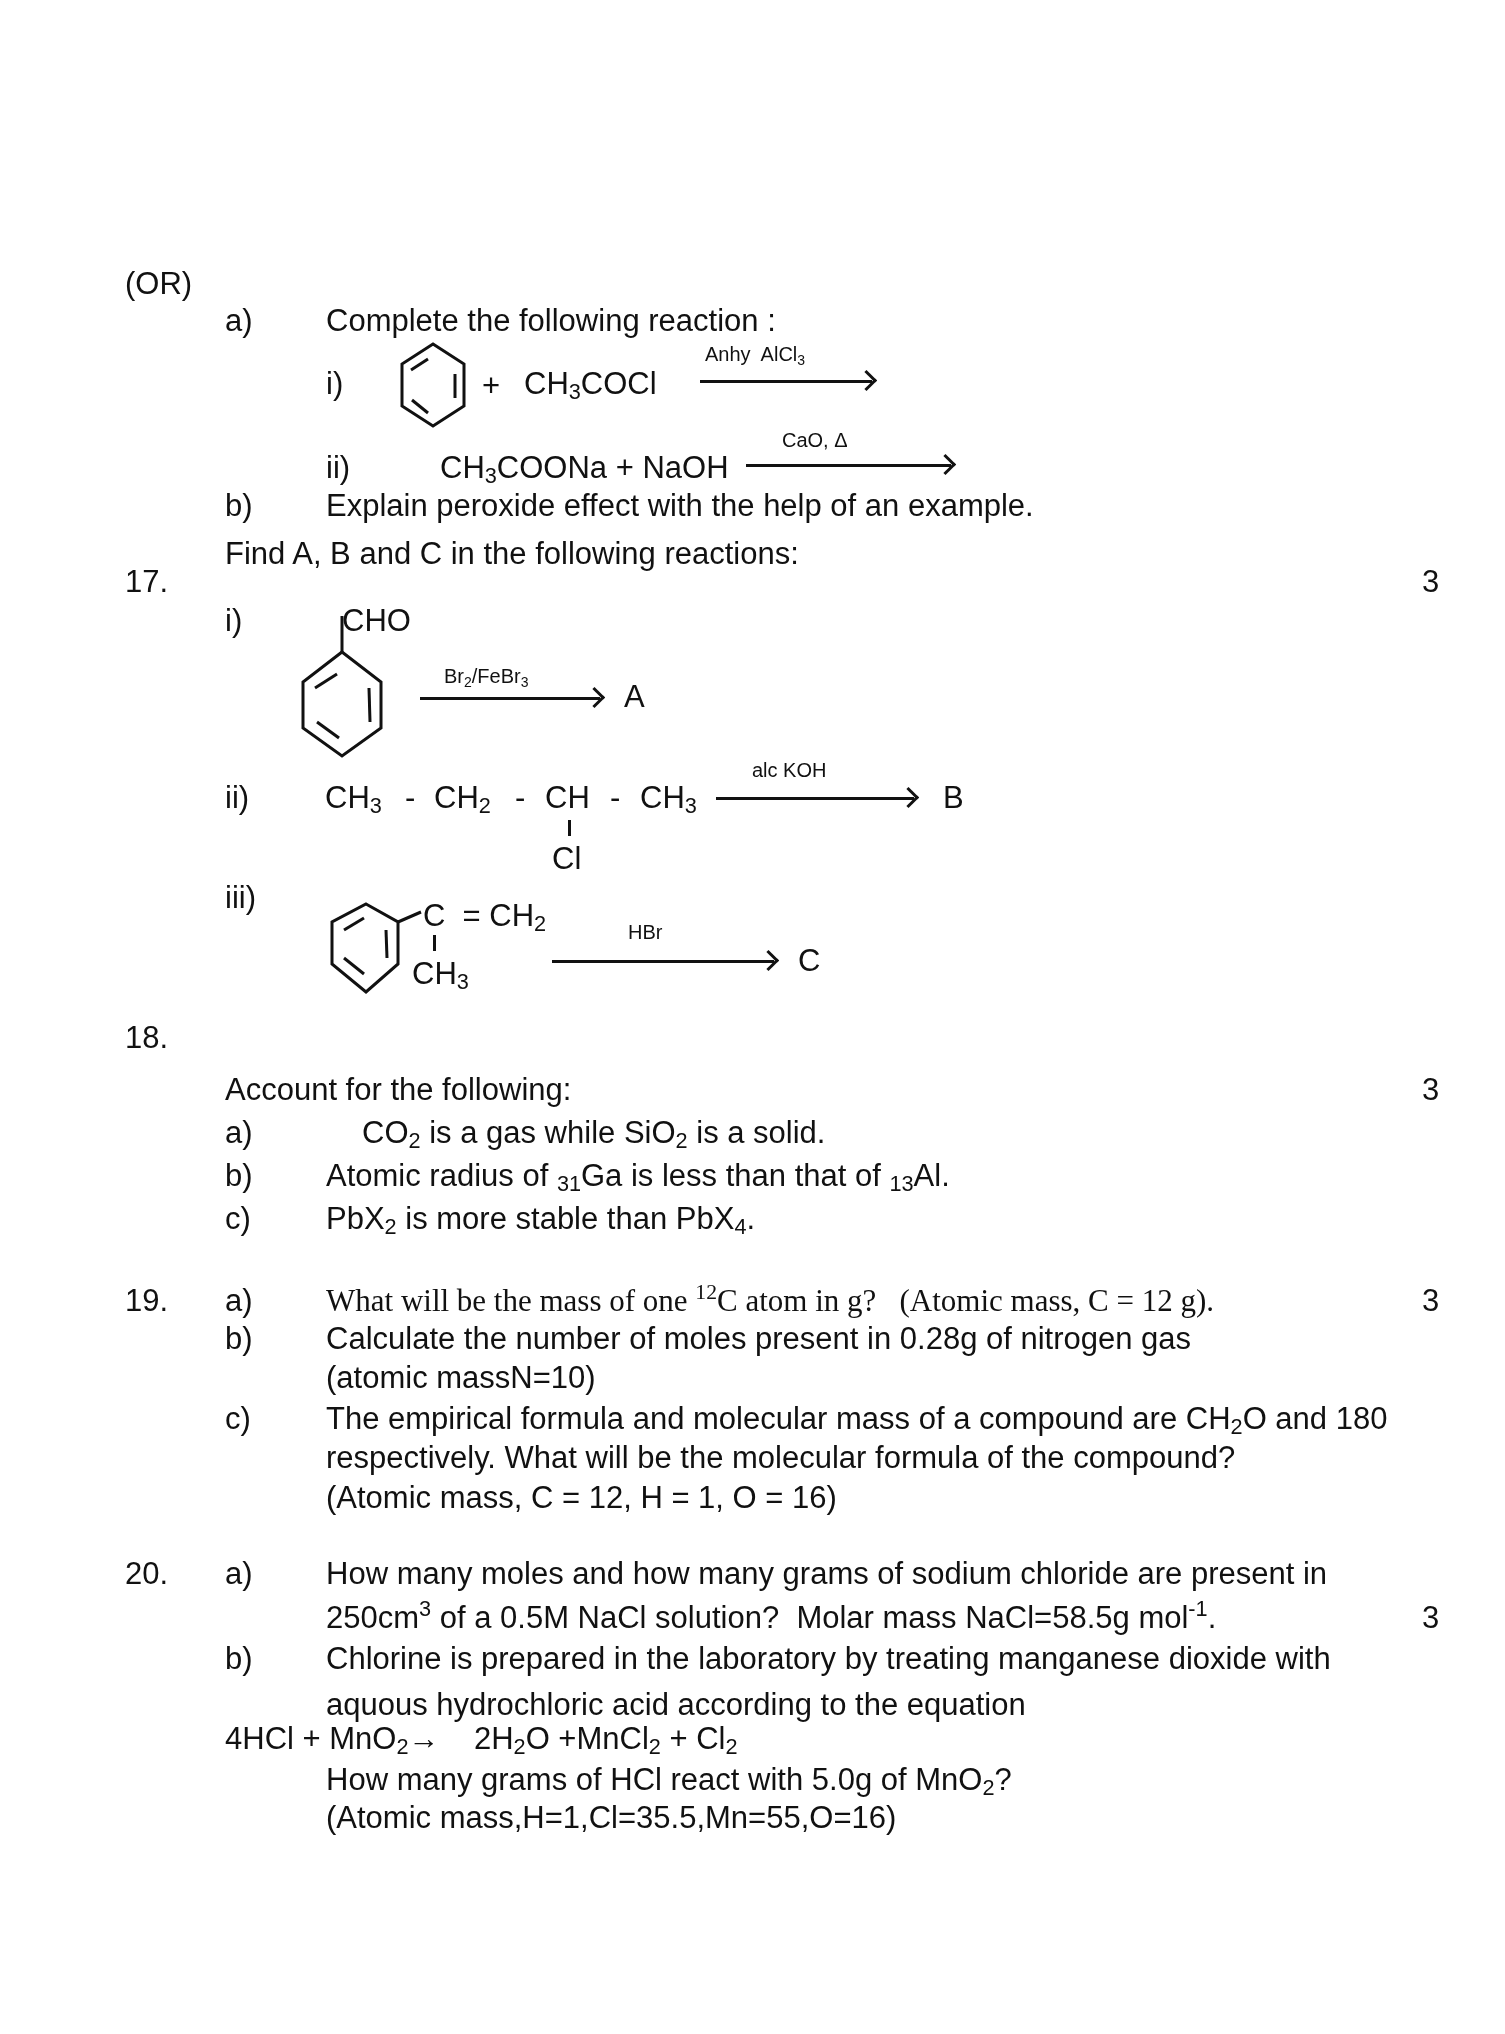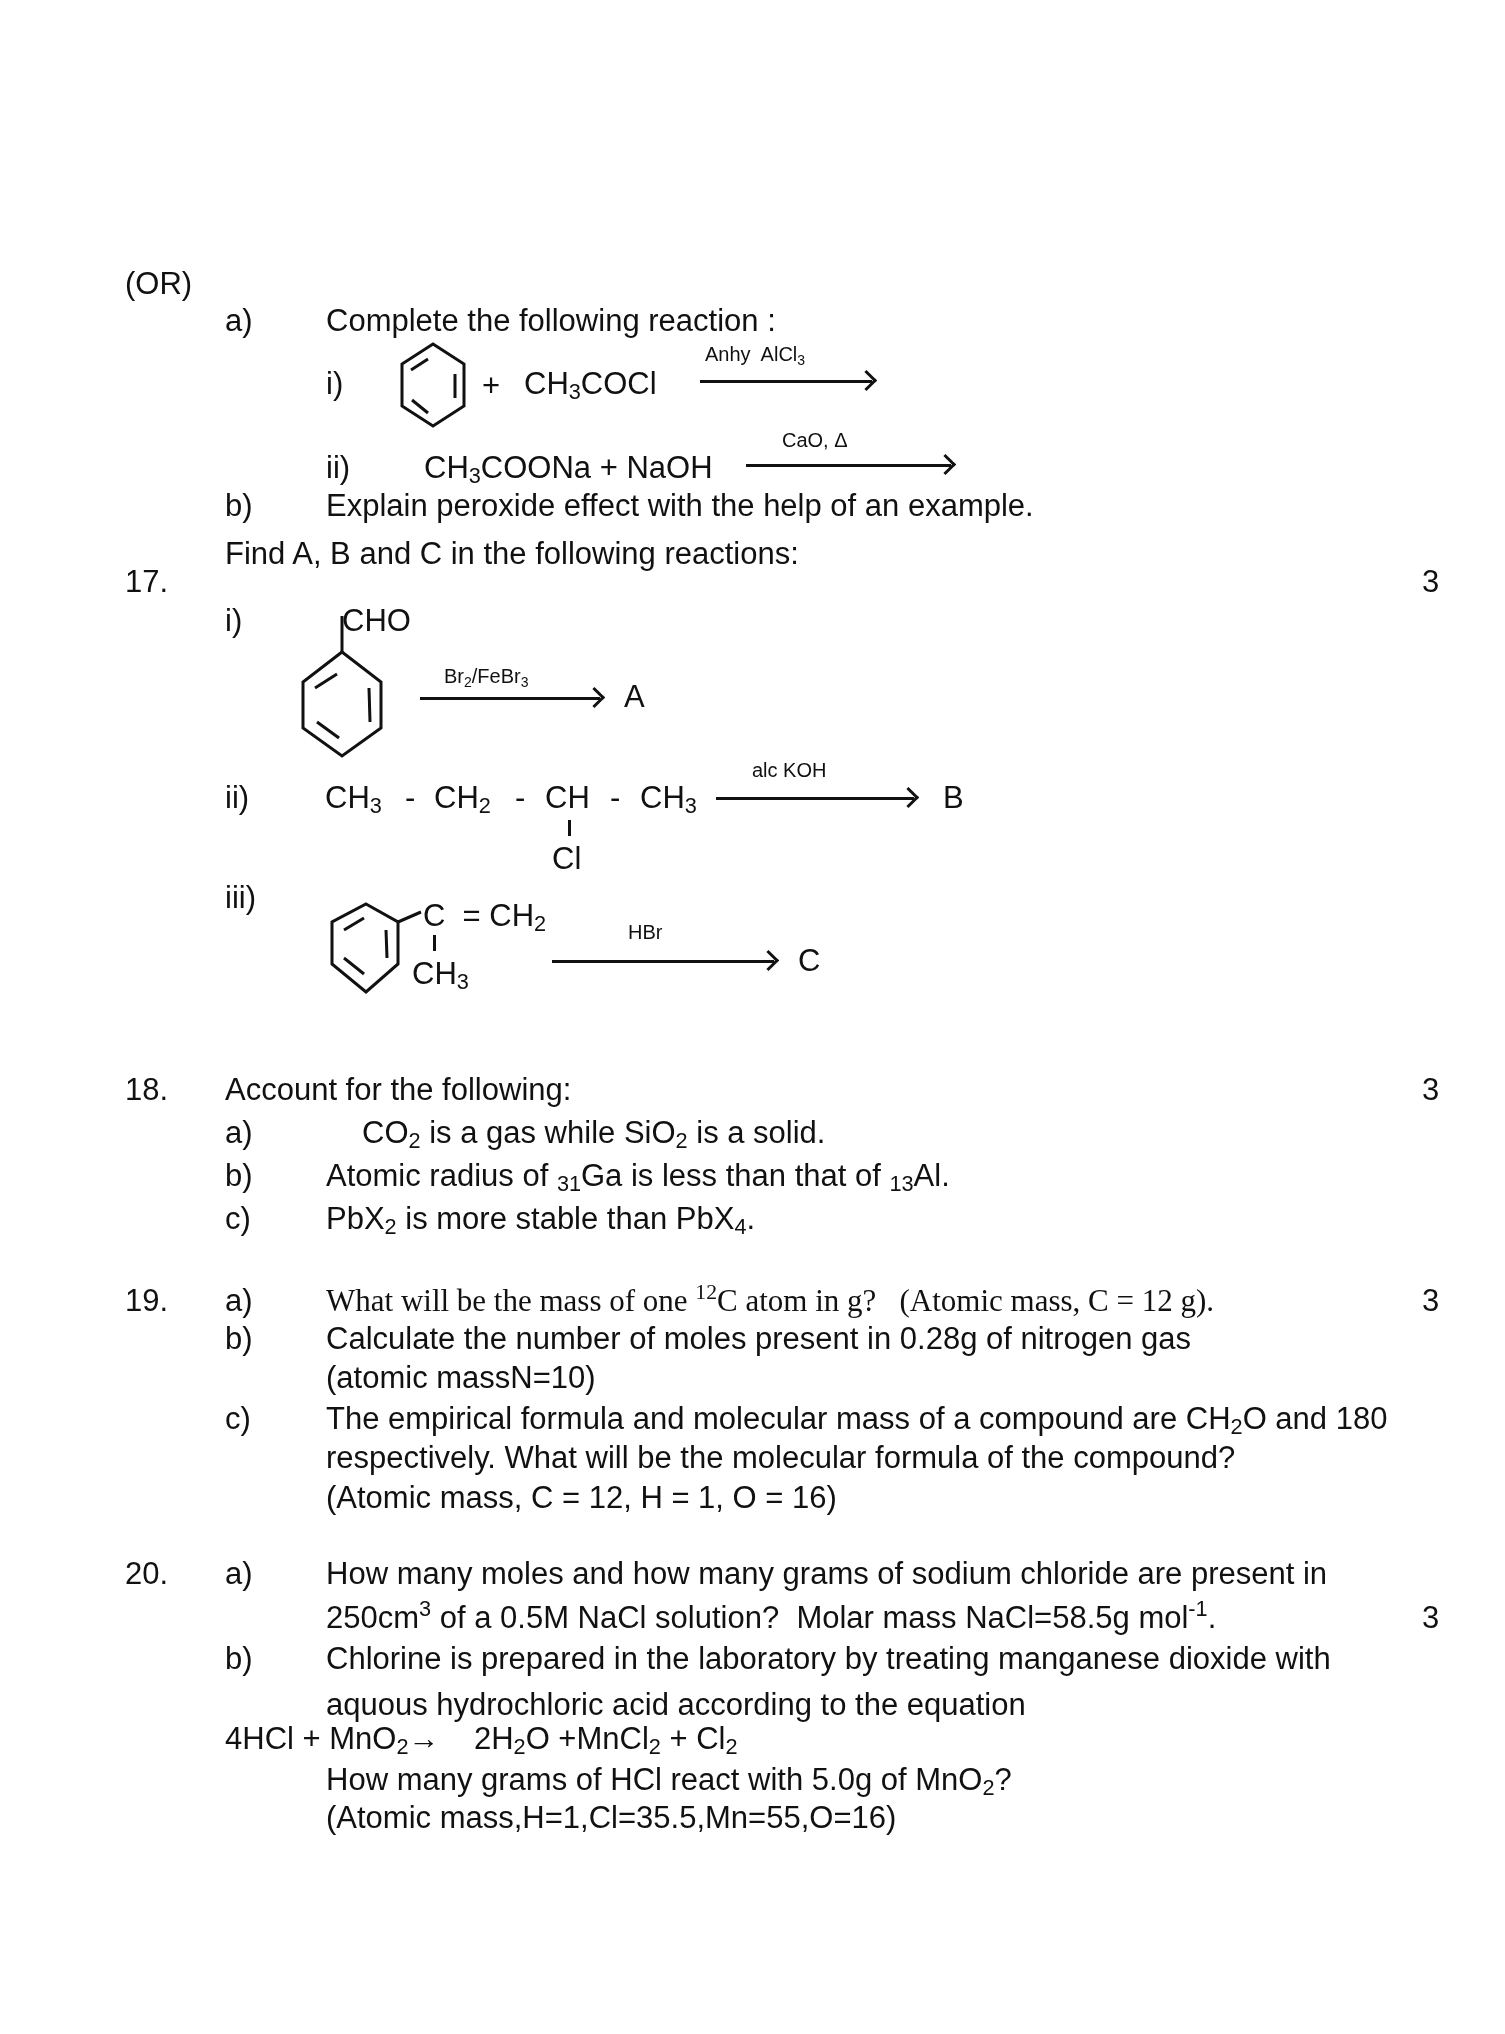--- a/index.html
+++ b/index.html
@@ -25,21 +25,21 @@
   <line x1="13" y1="30" x2="30" y2="19" stroke="#111" stroke-width="3"></line>
   <line x1="57" y1="34" x2="57" y2="58" stroke="#111" stroke-width="3"></line>
   <line x1="14" y1="60" x2="30" y2="73" stroke="#111" stroke-width="3"></line>
 </svg>
 <div class="t" style="left:482px;top:370px;">+</div>
 <div class="t" style="left:524px;top:368px;">CH<sub>3</sub>COCl</div>
 <div class="t small" style="left:705px;top:344px;">Anhy&nbsp; AlCl<sub>3</sub></div>
 <div class="arrow" style="left:700px;top:380px;width:172px;"></div>
 
 <div class="t" style="left:326px;top:452px;">ii)</div>
-<div class="t" style="left:424px;top:452px;">CH<sub>3</sub>COONa + NaOH</div>
+<div class="t" style="left:440px;top:452px;">CH<sub>3</sub>COONa + NaOH</div>
 <div class="t small" style="left:782px;top:430px;">CaO,  Δ</div>
 <div class="arrow" style="left:746px;top:464px;width:205px;"></div>
 
 <div class="t" style="left:225px;top:490px;">b)</div>
 <div class="t" style="left:326px;top:490px;">Explain peroxide effect with the help of an example.</div>
 
 <div class="t" style="left:125px;top:566px;">17.</div>
 <div class="t" style="left:225px;top:538px;">Find A, B and C in the following reactions:</div>
 <div class="t" style="left:1422px;top:566px;">3</div>
 
@@ -78,21 +78,21 @@
   <line x1="18" y1="58" x2="38" y2="74" stroke="#111" stroke-width="3"></line>
   <line x1="72" y1="22" x2="95" y2="12" stroke="#111" stroke-width="3"></line>
 </svg>
 <div class="t" style="left:423px;top:900px;">C&nbsp; = CH<sub>2</sub></div>
 <div style="position:absolute;left:433px;top:935px;width:3px;height:16px;background:#111;"></div>
 <div class="t" style="left:412px;top:958px;">CH<sub>3</sub></div>
 <div class="t small" style="left:628px;top:922px;">HBr</div>
 <div class="arrow" style="left:552px;top:960px;width:222px;"></div>
 <div class="t" style="left:798px;top:945px;">C</div>
 
-<div class="t" style="left:125px;top:1074px;">18.</div>
+<div class="t" style="left:125px;top:1022px;">18.</div>
 <div class="t" style="left:225px;top:1074px;">Account for the following:</div>
 <div class="t" style="left:1422px;top:1074px;">3</div>
 <div class="t" style="left:225px;top:1117px;">a)</div>
 <div class="t" style="left:326px;top:1117px;margin-left:36px;">CO<sub>2</sub> is a gas while SiO<sub>2</sub> is a solid.</div>
 <div class="t" style="left:225px;top:1160px;">b)</div>
 <div class="t" style="left:326px;top:1160px;">Atomic radius of <sub>31</sub>Ga is less than that of <sub>13</sub>Al.</div>
 <div class="t" style="left:225px;top:1203px;">c)</div>
 <div class="t" style="left:326px;top:1203px;">PbX<sub>2</sub> is more stable than PbX<sub>4</sub>.</div>
 
 <div class="t" style="left:125px;top:1285px;">19.</div>

